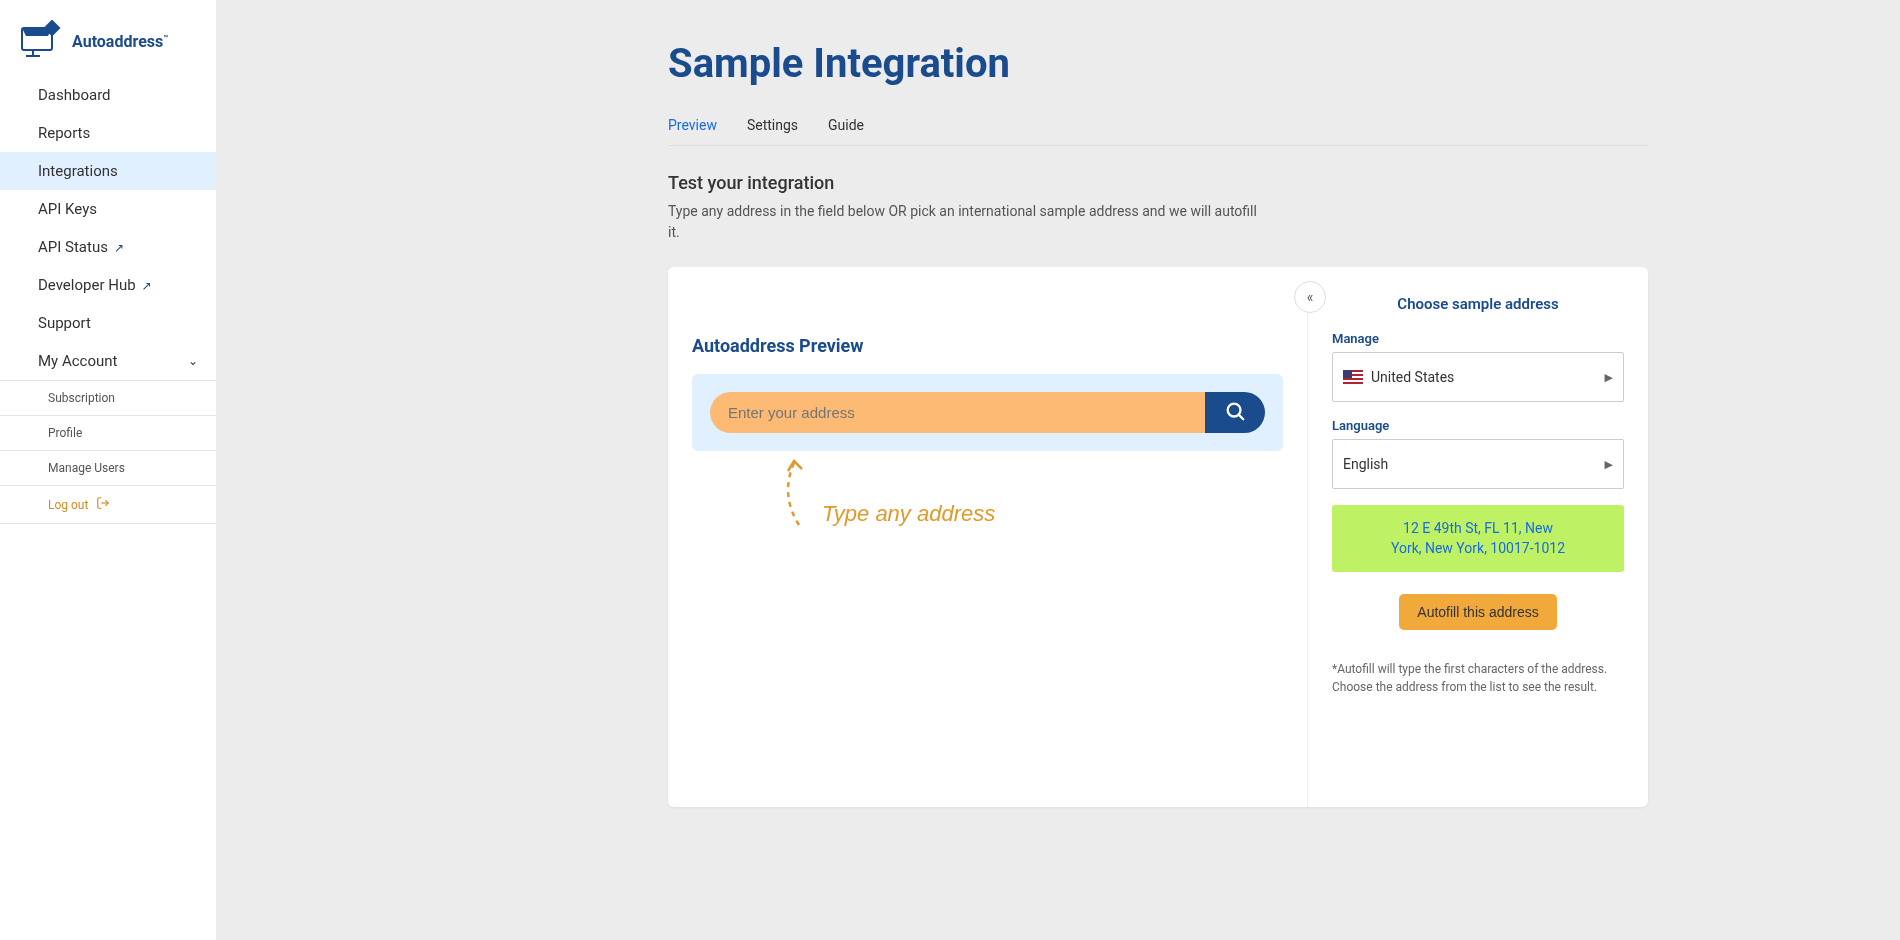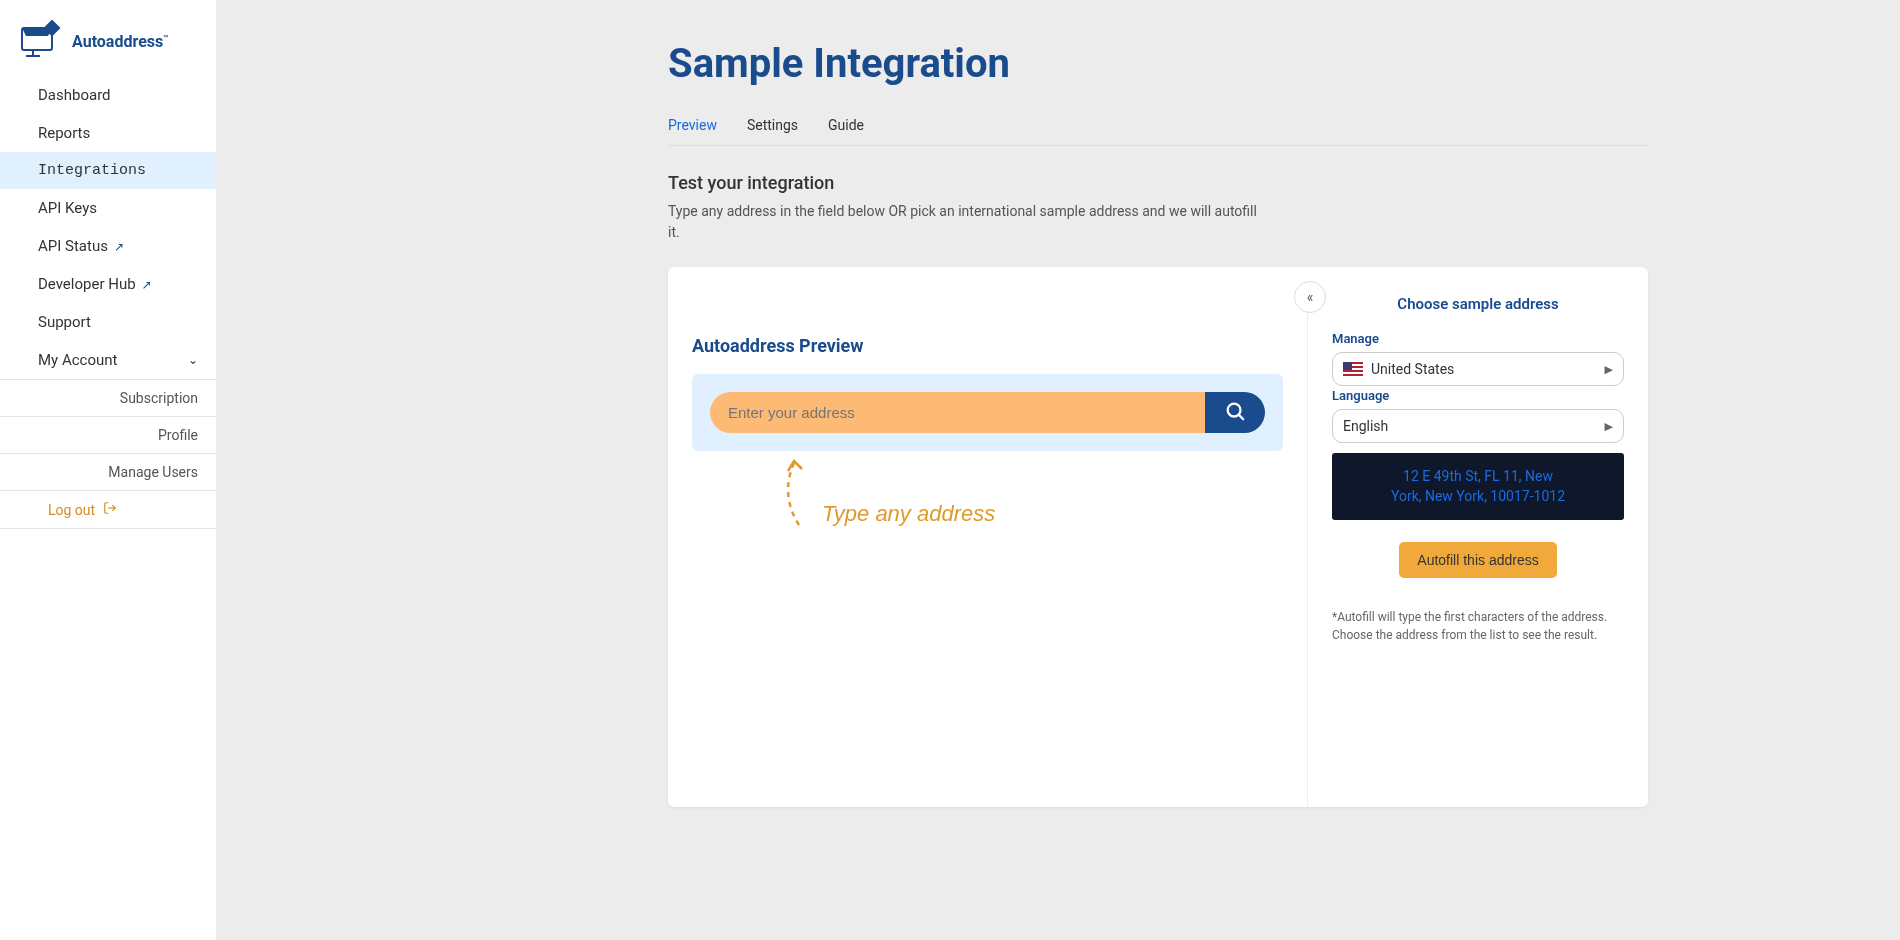--- a/index.html
+++ b/index.html
@@ -46,31 +46,30 @@
     .nav { display: flex; flex-direction: column; }
     .nav-item {
       padding: 10px 18px 10px 38px;
       font-size: 15px;
       color: #333;
       cursor: pointer;
       display: flex;
       align-items: center;
       justify-content: space-between;
     }
-    .nav-item.active { background: #e1f0ff; font-family: Liberation Mono, monospace; }
+    .nav-item.active { background: #e1f0ff; }
     .nav-ext { color: #1a4b8c; font-size: 12px; margin-left:6px;}
     .chev { font-size: 12px; color:#333;}
     .sub-nav { border-top: 1px solid #e5e5e5; }
     .sub-item {
       padding: 10px 18px 10px 48px;
-      font-size: 14px;
+      font-size: 12px;
       color: #555;
       cursor: pointer;
       border-bottom: 1px solid #e5e5e5;
-      text-align: right;
     }
     .sub-item.logout { color: #d68b1f; display:flex; align-items:center; gap:8px;}
     
     .main {
       flex: 1;
       padding: 40px 0 40px 0;
       overflow: auto;
       display:flex;
       justify-content:center;
     }
@@ -175,35 +174,35 @@
     .panel-right {
       width: 340px;
       padding: 28px 24px;
       position: relative;
     }
     .right-title { text-align: center; color: #1a4b8c; font-weight: 600; font-size: 15px; margin-bottom: 18px;}
     .form-label { color: #1a4b8c; font-size: 13px; font-weight:600; margin-bottom: 6px; display:block;}
     .select {
       width: 100%;
       border: 1px solid #ccc;
-      border-radius: 10px;
-      padding: 8px 10px;
+      border-radius: 2px;
+      padding: 16px 10px;
       background: #fff;
       display: flex;
       align-items: center;
       justify-content: space-between;
       cursor: pointer;
       font-size: 14px;
-      margin-bottom: 2px;
+      margin-bottom: 16px;
     }
     .select .flag { margin-right: 8px; display:inline-flex;}
     .select .value-wrap { display:flex; align-items:center;}
     .caret { color:#666; font-size:11px;}
     .sample-addr {
-      background: #0f172a;
+      background: #bef264;
       border-radius: 3px;
       padding: 14px 10px;
       color: #1a6be0;
       text-align: center;
       font-size: 14px;
       line-height: 1.4;
       margin-bottom: 22px;
       margin-top: 10px;
     }
     .autofill-btn {

